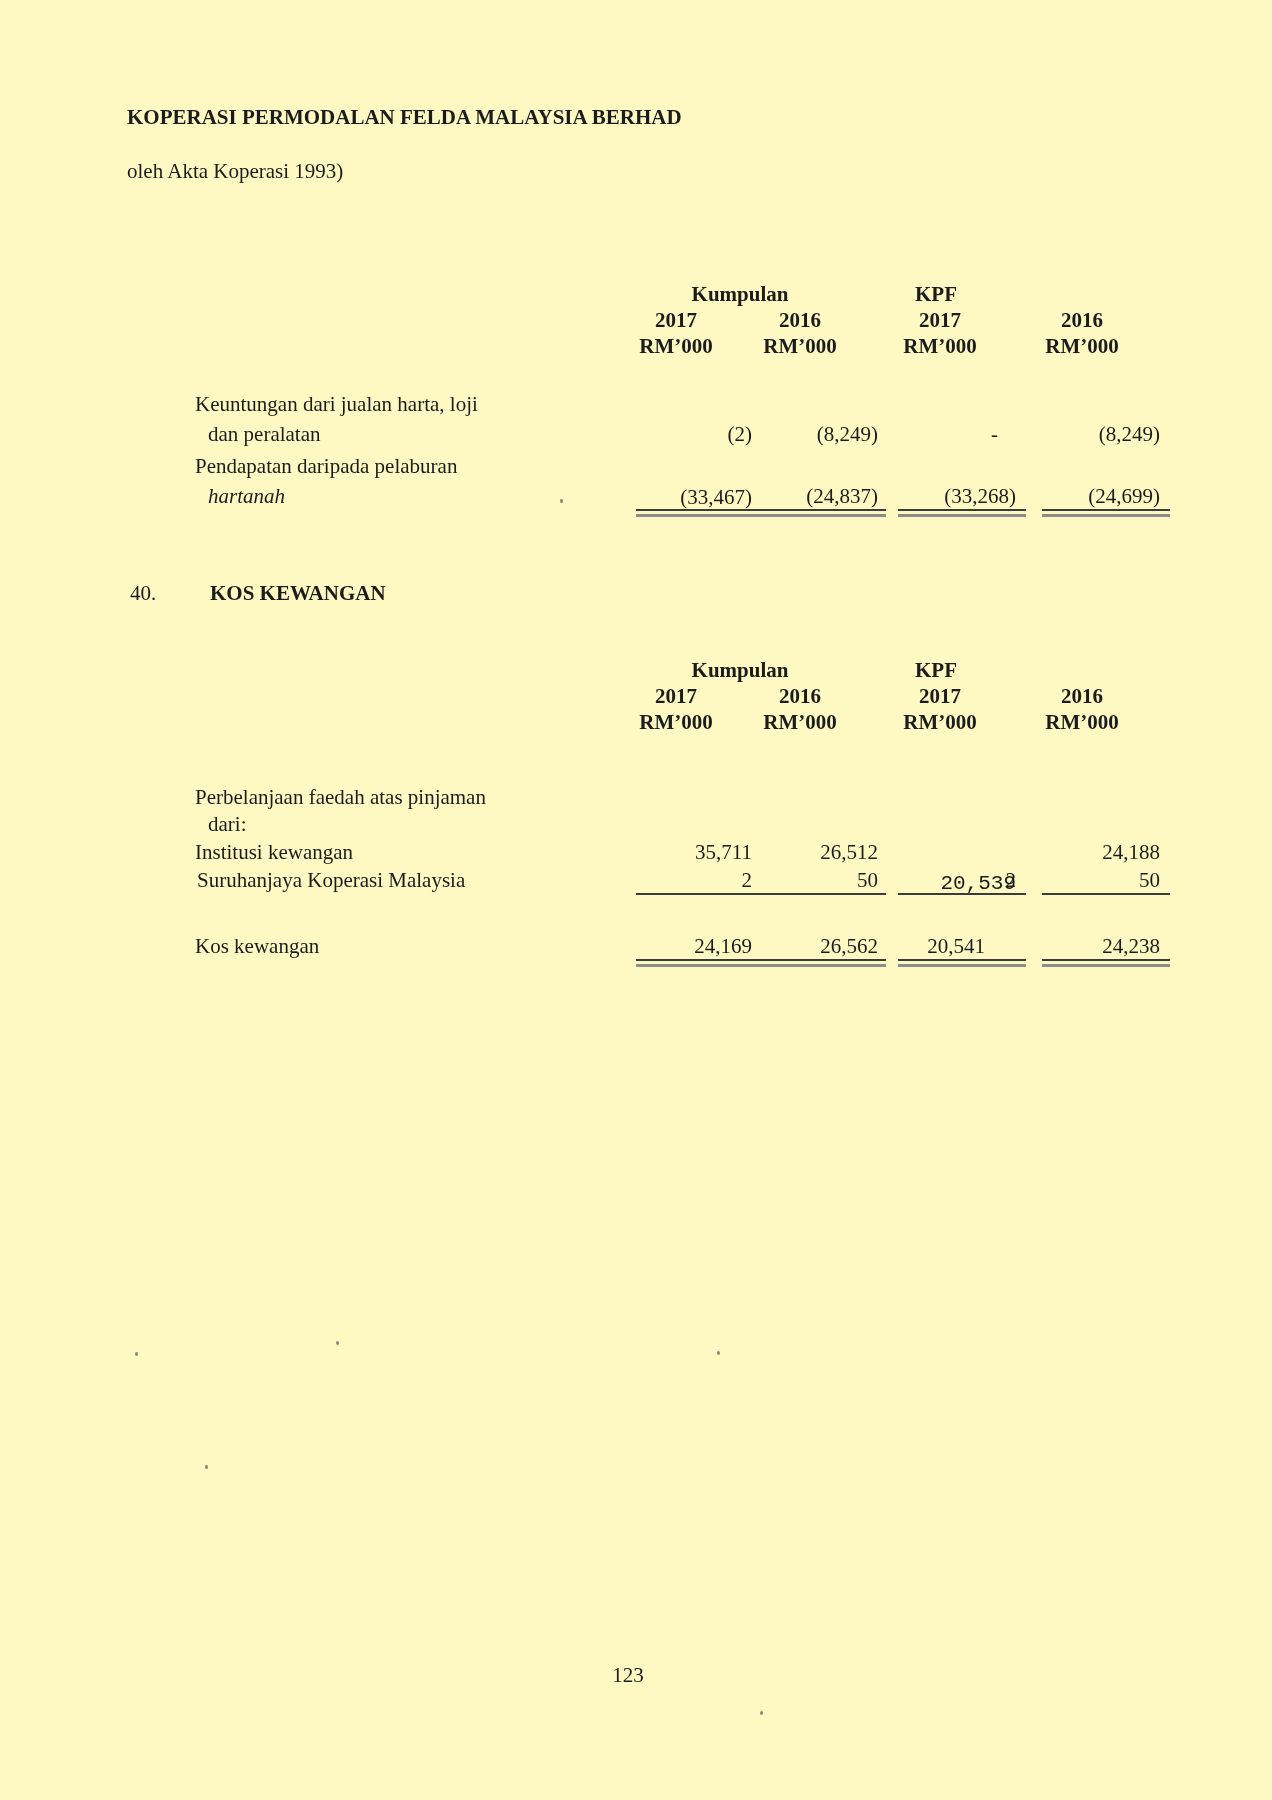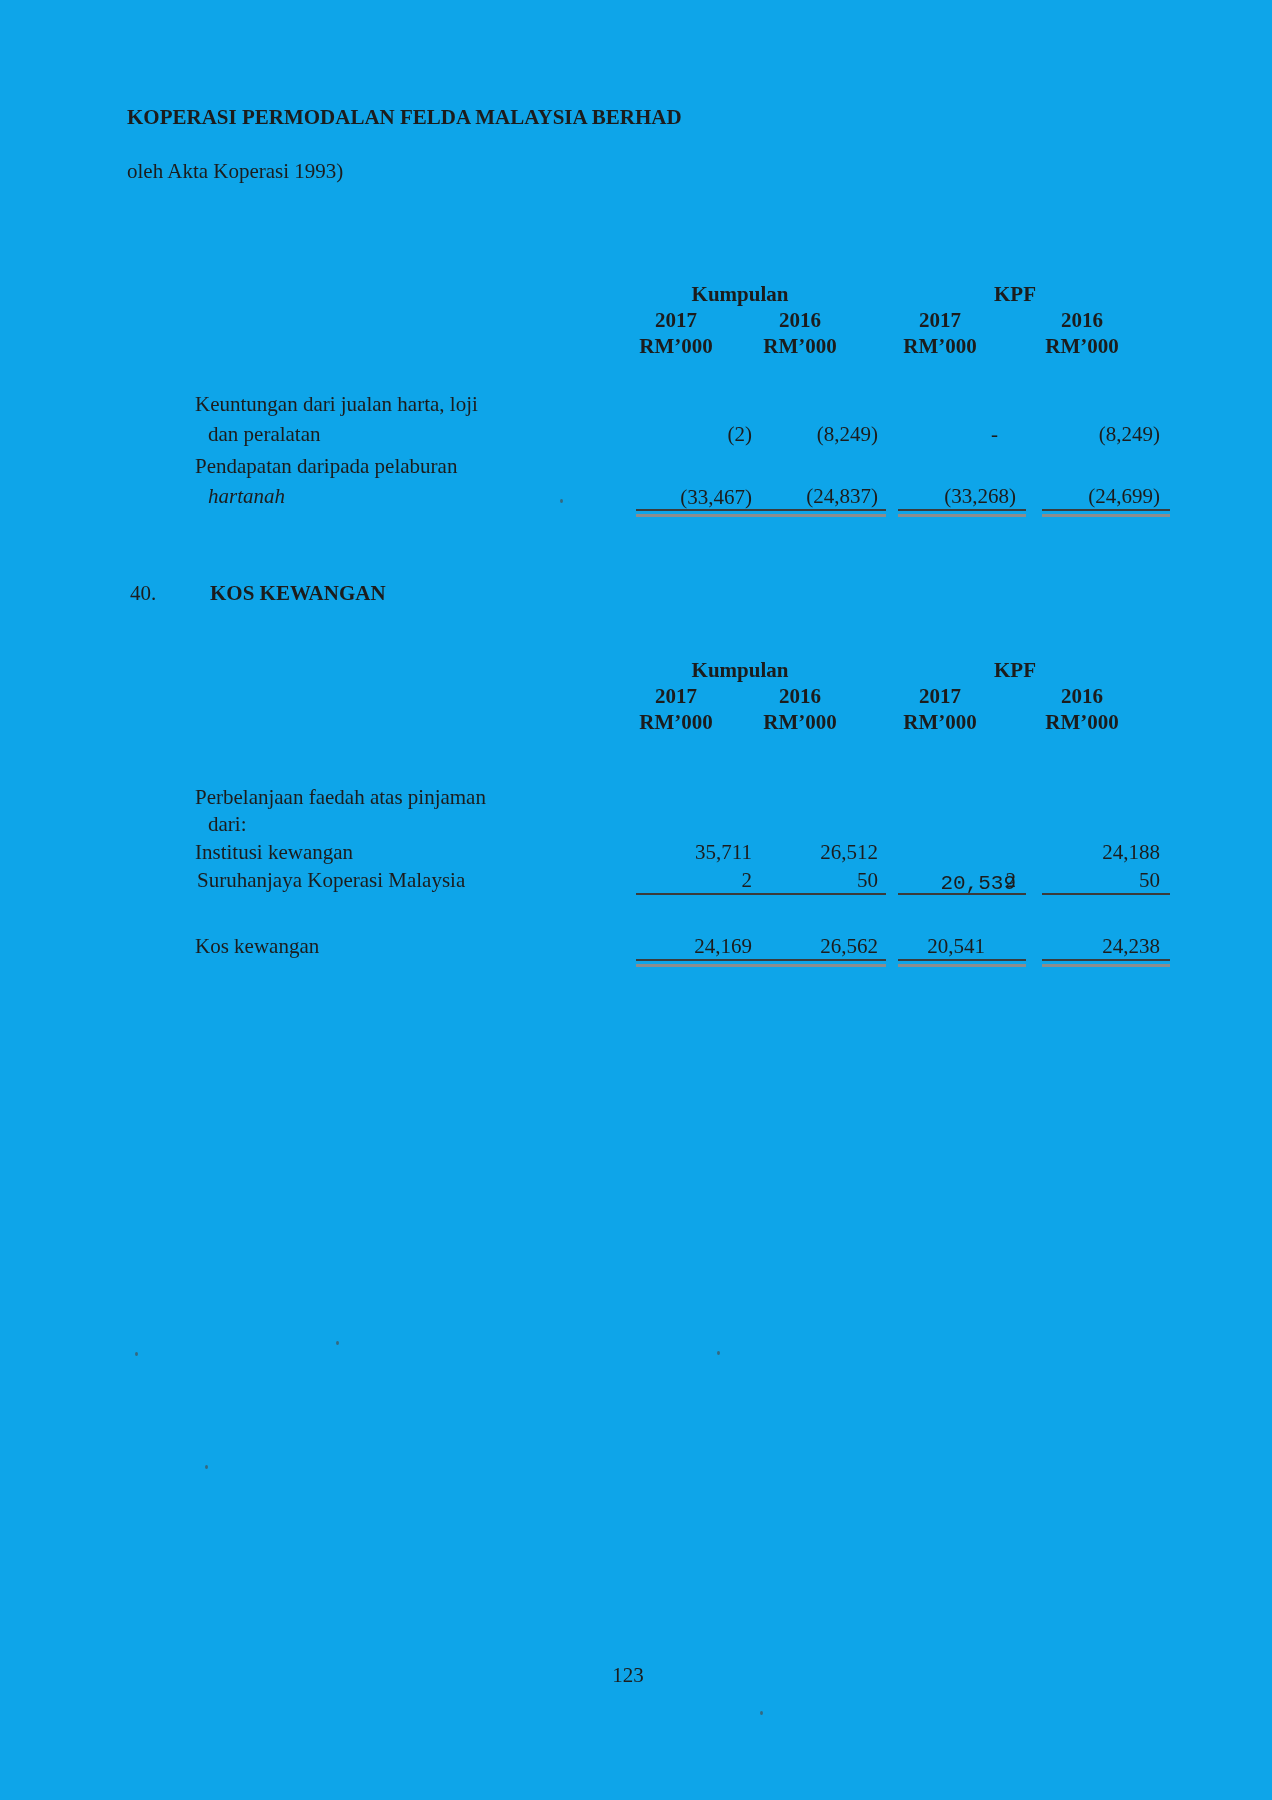--- a/index.html
+++ b/index.html
@@ -1,19 +1,19 @@
 <!DOCTYPE html>
 <html><head>
 <meta charset="utf-8">
 <style>
   html,body{margin:0;padding:0;background:#e8e8e8;}
   .page{
     position:relative;
     width:1272px;height:1800px;
-    background:#0ea5e9;
+    background:#fef9c3;
     font-family:"Liberation Serif","DejaVu Serif",serif;
     color:#1c1c1c;
     font-size:21px;
     line-height:27px;
     overflow:hidden;
   }
   .abs{position:absolute;white-space:nowrap;}
   .b{font-weight:bold;}
   .ctr{text-align:center;}
   
@@ -22,21 +22,21 @@
   .v3{left:896px;width:120px;text-align:right;}
   .v4{left:1040px;width:120px;text-align:right;}
   .dashpad{padding-right:18px;box-sizing:border-box;}
   
   .h1{left:616px;width:120px;text-align:center;}
   .h2{left:740px;width:120px;text-align:center;}
   .h3{left:880px;width:120px;text-align:center;}
   .h4{left:1022px;width:120px;text-align:center;}
   
   .g1{left:640px;width:200px;text-align:center;}
-  .g2{left:915px;width:200px;text-align:center;}
+  .g2{left:915px;width:200px;text-align:left;}
   
   .rule{position:absolute;height:2px;background:#3b3b3b;}
   .rule.fuzzy{background:#8d8d8d;height:3px;}
   .u1{left:636px;width:126px;}
   .u2{left:760px;width:126px;}
   .u3{left:898px;width:128px;}
   .u4{left:1042px;width:128px;}
   .speck{position:absolute;width:3px;height:4px;background:#4a4a4a;border-radius:50%;opacity:.65;}
 </style>
 </head>

